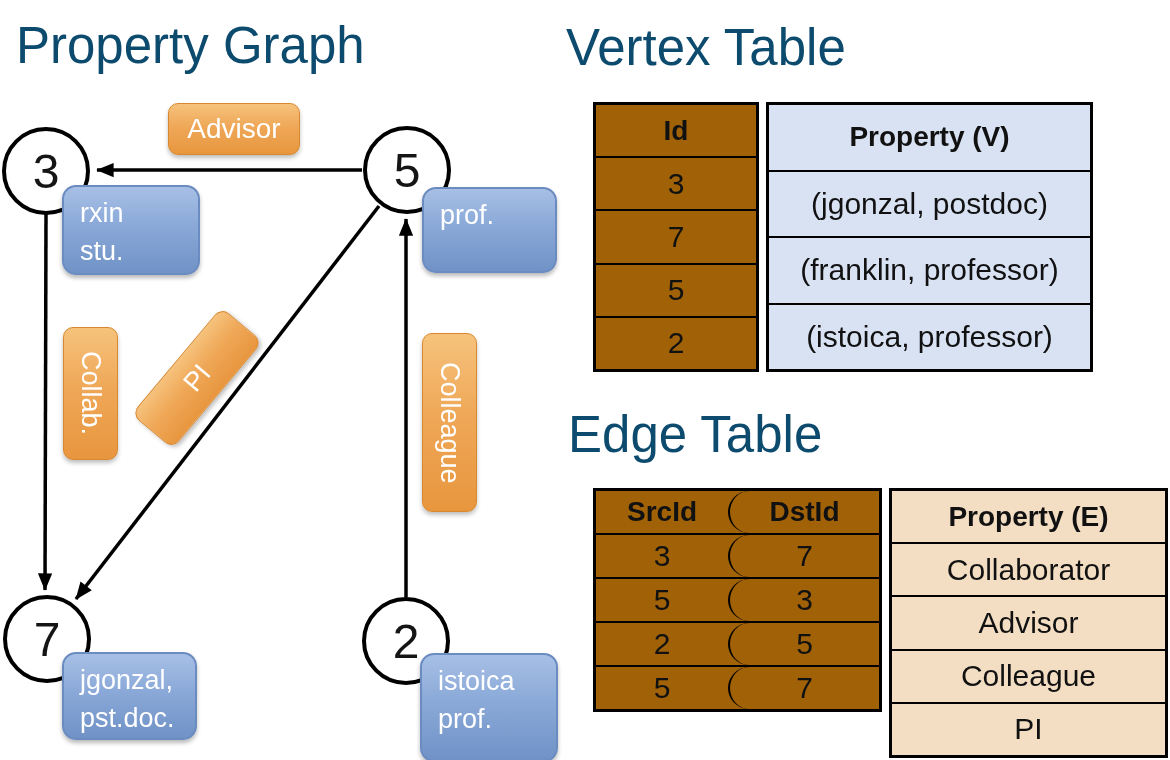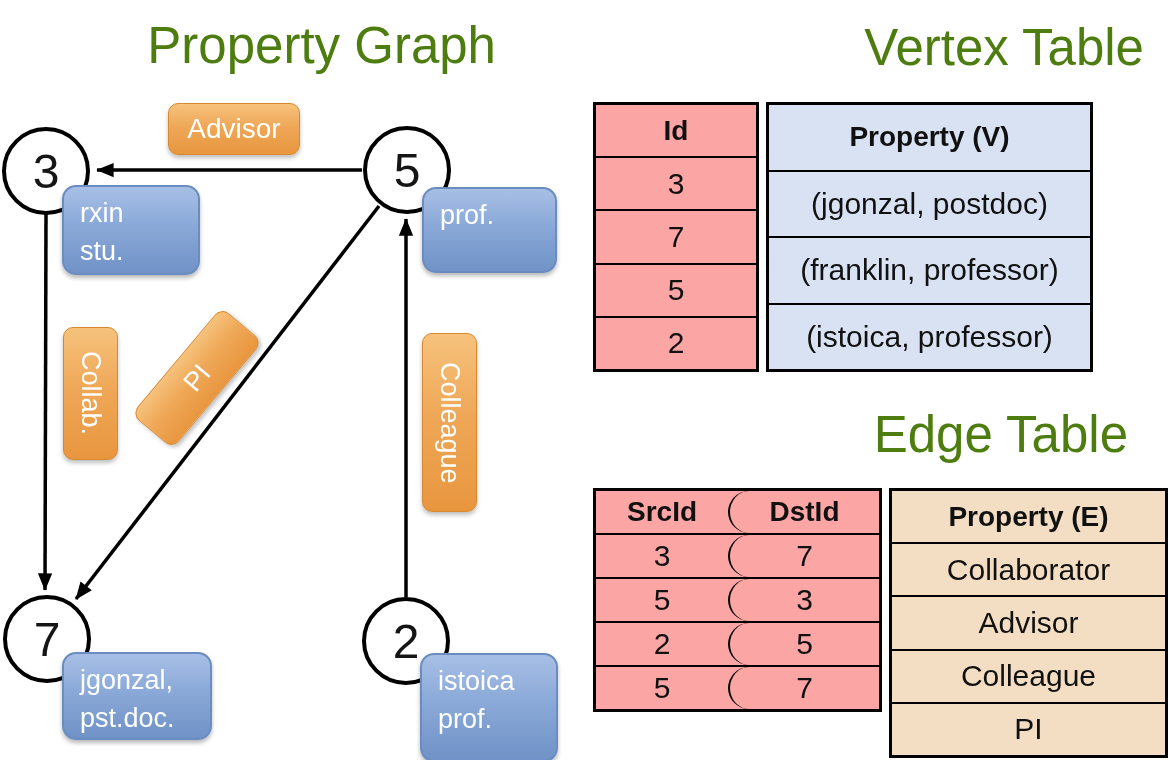--- a/index.html
+++ b/index.html
@@ -2,22 +2,22 @@
 <html><head>
 <meta charset="utf-8">
 <style>
   * { margin:0; padding:0; box-sizing:border-box; }
   html,body { background:#fff; }
   #root {
     position:relative; width:1170px; height:760px; background:#fff;
     font-family:"Liberation Sans", sans-serif; overflow:hidden; color:#111;
   }
   .title {
-    position:absolute; text-align:right; font-size:51px; font-weight:400;
-    letter-spacing:0px; color:#4d7c0f; white-space:nowrap;
+    position:absolute; text-align:left; font-size:51px; font-weight:400;
+    letter-spacing:0px; color:#0c4a6e; white-space:nowrap;
   }
   
   #edges-svg { position:absolute; left:0; top:0; width:585px; height:760px; }
   .node {
     position:absolute; width:88px; height:88px; border:4px solid #000;
     border-radius:50%; background:#fff; display:flex; align-items:center;
     justify-content:center; font-size:48px; font-weight:400; color:#151515;
   }
   .vprop {
     position:absolute; border-radius:14px; color:#fff;
@@ -26,21 +26,21 @@
     font-size:27px; line-height:38px; padding:7px 0 8px 16px;
   }
   .eprop {
     position:absolute; border-radius:10px; color:#fff;
     background:linear-gradient(180deg,#f6c27c 0%, #efa858 45%, #e8963e 100%);
     border:1px solid #d8882e; box-shadow:0 3px 4px rgba(0,0,0,0.25);
     display:flex; align-items:center; justify-content:center; font-size:27px;
   }
   .eprop.vert { writing-mode:vertical-rl; text-orientation:mixed; }
   
-  .tbox { position:absolute; border:3px solid #000; display:flex; flex-direction:column; background:#fca5a5; }
+  .tbox { position:absolute; border:3px solid #000; display:flex; flex-direction:column; background:#a16207; }
   .trow { flex:1; display:flex; align-items:center; justify-content:center; text-align:center; font-size:30px; font-weight:300; color:#111; }
   .trow + .trow { border-top:2px solid #000; }
   .trow.hdr { font-size:28px; font-weight:700; }
   .split { flex-direction:row; padding:0; }
   .cell-l { width:132px; align-self:stretch; display:flex; align-items:center; justify-content:center; }
   .cell-r { flex:1; align-self:stretch; display:flex; align-items:center; justify-content:center; border-left:2px solid #000;border-radius:24px; }
 </style>
 </head>
 <body>
 
@@ -73,35 +73,35 @@
     <span>2</span>
   </div>
 
   <div class="vprop" style="left:62px;  top:185px; width:138px; height:90px;">
     <div>rxin</div>
     <div>stu.</div>
   </div>
   <div class="vprop" style="left:422px; top:187px; width:135px; height:86px;">
     <div>prof.</div>
   </div>
-  <div class="vprop" style="left:62px;  top:652px; width:150px; height:88px;">
+  <div class="vprop" style="left:62px;  top:652px; width:135px; height:88px;">
     <div>jgonzal,</div>
     <div>pst.doc.</div>
   </div>
   <div class="vprop" style="left:420px; top:653px; width:138px; height:109px;">
     <div>istoica</div>
     <div>prof.</div>
   </div>
 
   <div class="eprop" style="left:168px; top:103px; width:132px; height:52px; font-size:28px;">Advisor</div>
   <div class="eprop vert" style="left:63px; top:327px; width:55px; height:133px;">Collab.</div>
   <div class="eprop" style="left:127px; top:351px; width:140px; height:54px; transform:rotate(-50deg);">PI</div>
   <div class="eprop vert" style="left:422px; top:333px; width:55px; height:179px;">Colleague</div>
 
-  <div class="title" style="left:584px; top:18px; width:560px;">Vertex Table</div>
+  <div class="title" style="left:566px; top:18px; width:560px;">Vertex Table</div>
 
   <div class="tbox" style="left:593px; top:102px; width:166px; height:270px;">
     <div class="trow hdr">Id</div>
     <div class="trow">3</div>
     <div class="trow">7</div>
     <div class="trow">5</div>
     <div class="trow">2</div>
   </div>
   <div class="tbox" style="left:766px; top:102px; width:327px; height:270px; background:#d9e2f3;">
     <div class="trow hdr">Property (V)</div>

